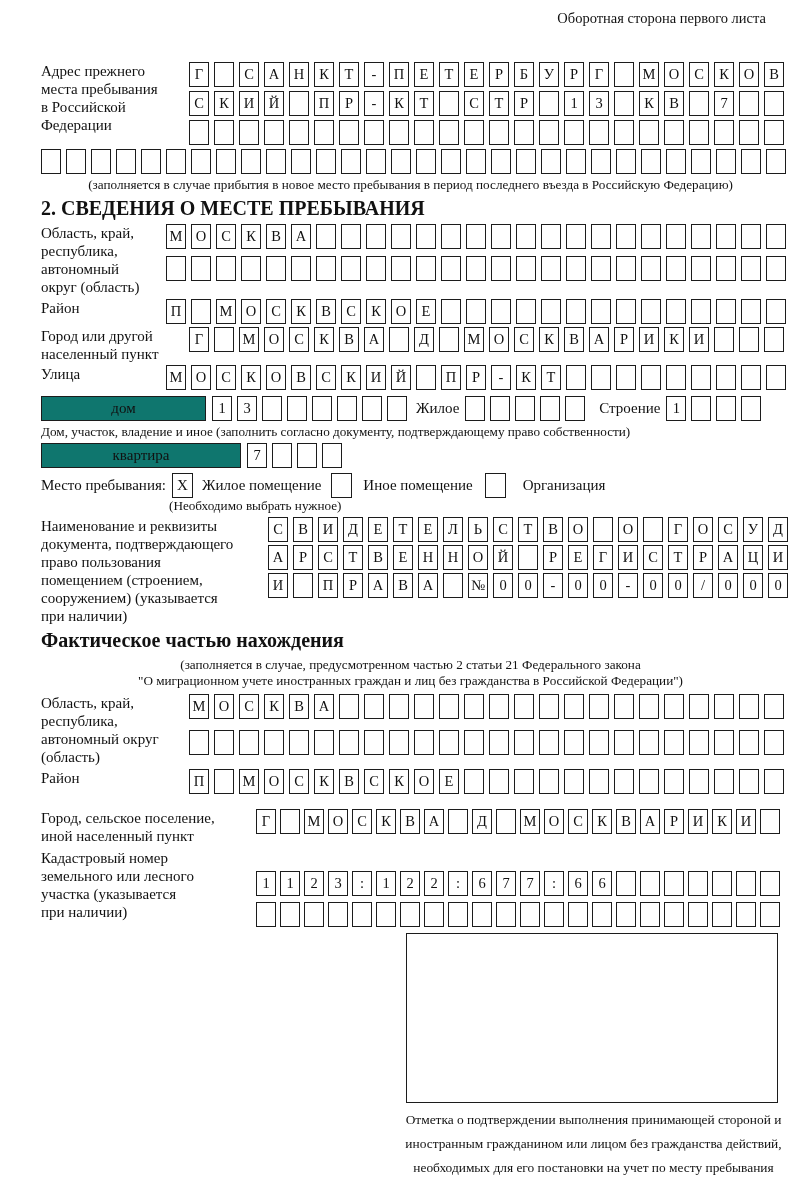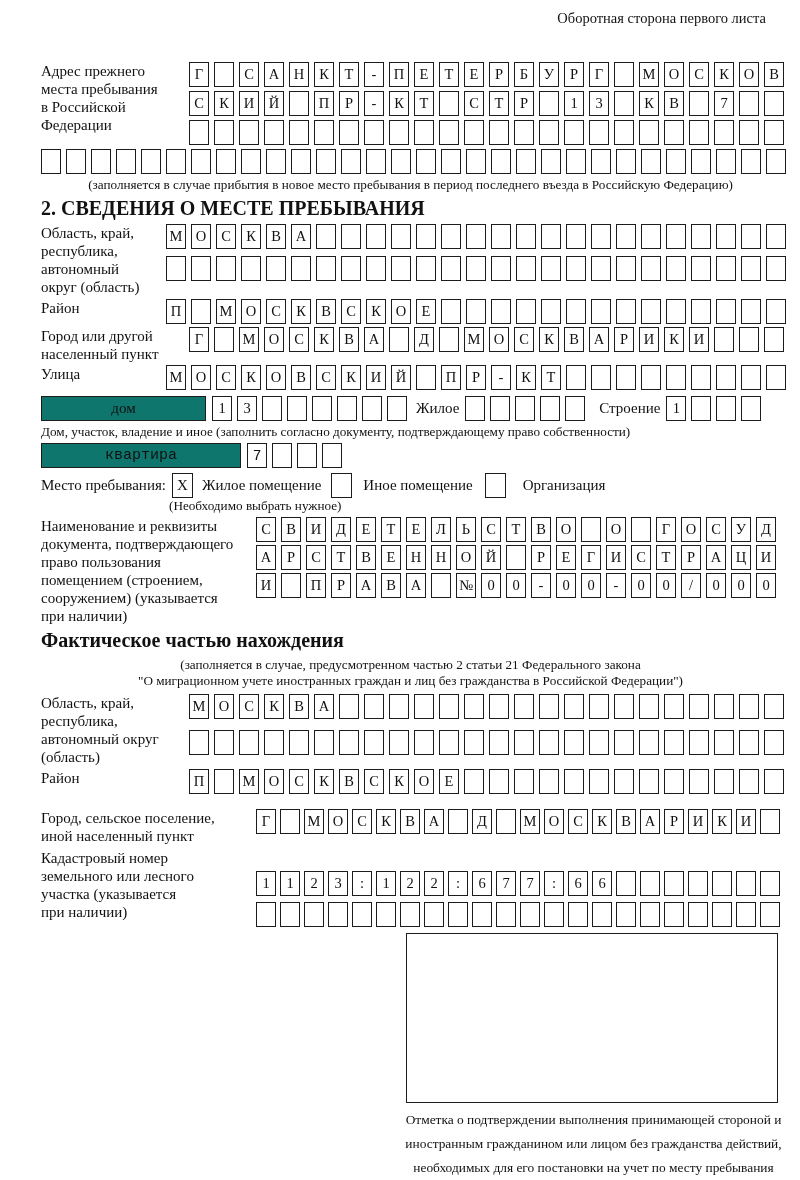--- a/index.html
+++ b/index.html
@@ -354,42 +354,42 @@
     <div class="inline-label" style="margin-left:14px;">Строение</div>
     <div class="cellgrid" style="margin-left:6px;">
         <span class="cell">1</span>
         <span class="cell"></span>
         <span class="cell"></span>
         <span class="cell"></span>
       </div>
   </div>
   <div class="caption" style="margin-top:3px;">Дом, участок, владение и иное (заполнить согласно документу, подтверждающему право собственности)</div>
 
-  <div class="field" style="margin-top:3px; align-items:flex-start;font-family:Liberation Mono, monospace;">
+  <div class="field" style="margin-top:3px; align-items:flex-start;">
     <div class="widebox" style="width:200px;">квартира</div>
     <div class="cellgrid" style="margin-left:6px;">
         <span class="cell">7</span>
         <span class="cell"></span>
         <span class="cell"></span>
         <span class="cell"></span>
       </div>
   </div>
 
   <div class="field" style="margin-top:5px; align-items:center;text-align:right;">
     <div class="inline-label">Место пребывания:</div>
     <div class="checkbox" style="margin-left:6px;">X</div>
     <div class="inline-label" style="margin-left:9px;">Жилое помещение</div>
     <div class="checkbox" style="margin-left:10px;"></div>
     <div class="inline-label" style="margin-left:11px;">Иное помещение</div>
     <div class="checkbox" style="margin-left:12px;"></div>
     <div class="inline-label" style="margin-left:17px;">Организация</div>
   </div>
   <div class="caption" style="margin-left:128px;">(Необходимо выбрать нужное)</div>
 
-  <div class="field" style="margin-top:3px;">
+  <div class="field" style="margin-top:3px;gap:12px;">
     <div class="label" style="width:215px;">Наименование и реквизиты
 документа, подтверждающего
 право пользования
 помещением (строением,
 сооружением) (указывается
 при наличии)</div>
     <div class="rows" style="gap:3px;">
       <div class="cellgrid">
           <span class="cell">С</span>
           <span class="cell">В</span>

